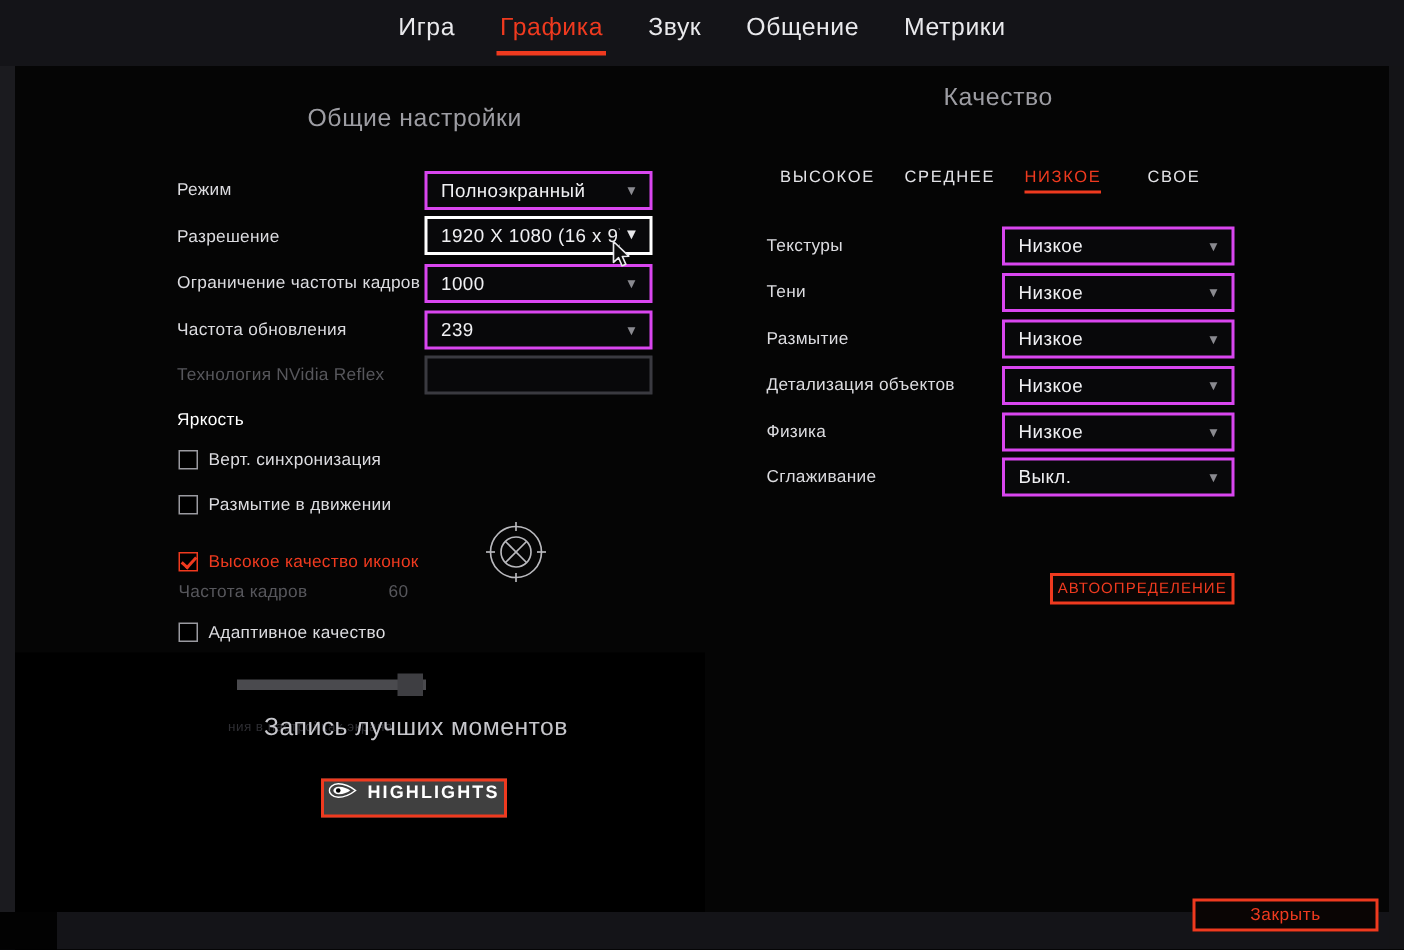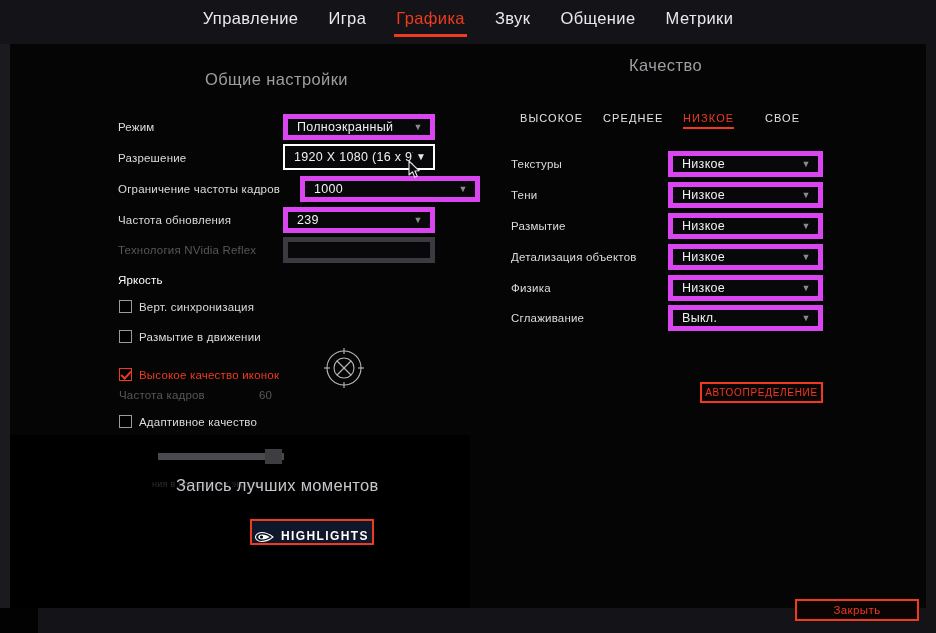--- a/index.html
+++ b/index.html
@@ -111,21 +111,21 @@
     letter-spacing: .2px;
     white-space: nowrap;
   }
   .row-label.disabled { color: #57575c; }
   .row-label.bright { color: #ffffff; }
 
   .field {
     position: absolute;
     height: 26px;
     background: #08080a;
-    border: 5px solid #d946ef;
+    border: 2px solid #d946ef;
     display: flex;
     align-items: center;
     cursor: pointer;
   }
   .field .fv {
     font-size: 12.5px;
     color: #f0f0f3;
     padding-left: 9px;
     letter-spacing: .3px;
     white-space: nowrap;
@@ -265,27 +265,26 @@
     font-size: 16.5px;
     color: #c6c6cb;
     letter-spacing: .3px;
     white-space: nowrap;
   }
   #btn-highlights {
     position: absolute;
     left: 214px; top: 519px;
     width: 124px; height: 26px;
     border: 2px solid #ef3a1f;
-    background: #0f172a;
+    background: #404040;
     display: flex;
-    align-items: flex-end;
+    align-items: flex-start;
     justify-content: center;
     gap: 7px;
     cursor: pointer;
-    margin-left: 36px;
   }
   #btn-highlights .hl-text {
     font-size: 12px;
     font-weight: bold;
     letter-spacing: 1.4px;
     color: #ffffff;
   }
   .nv-eye { width: 19px; height: 12px; flex: 0 0 auto; }
 </style>
 </head>
@@ -297,23 +296,20 @@
   <div class="bg-right-strip"></div>
 
   <div class="panel">
     <div class="panel-dark-lower"></div>
   </div>
 
   <div class="topbar"></div>
 
   <div class="navtabs">
     <div class="navtab">
-      <span>Управление</span>
-    </div>
-    <div class="navtab">
       <span>Игра</span>
     </div>
     <div class="navtab active">
       <span>Графика</span>
     </div>
     <div class="navtab">
       <span>Звук</span>
     </div>
     <div class="navtab">
       <span>Общение</span>
@@ -331,21 +327,21 @@
     <span class="caret">▼</span>
   </div>
 
   <div class="row-label" style="left:118px; top:152px;">Разрешение</div>
   <div class="field focused" style="left:283px; top:144px; width:152px;">
     <span class="fv">1920 X 1080 (16 x 9)</span>
     <span class="caret">▼</span>
   </div>
 
   <div class="row-label" style="left:118px; top:183px;">Ограничение частоты кадров</div>
-  <div class="field" style="left:300px; top:176px; width:180px;">
+  <div class="field" style="left:283px; top:176px; width:152px;">
     <span class="fv">1000</span>
     <span class="caret">▼</span>
   </div>
 
   <div class="row-label" style="left:118px; top:214px;">Частота обновления</div>
   <div class="field" style="left:283px; top:207px; width:152px;">
     <span class="fv">239</span>
     <span class="caret">▼</span>
   </div>
 

